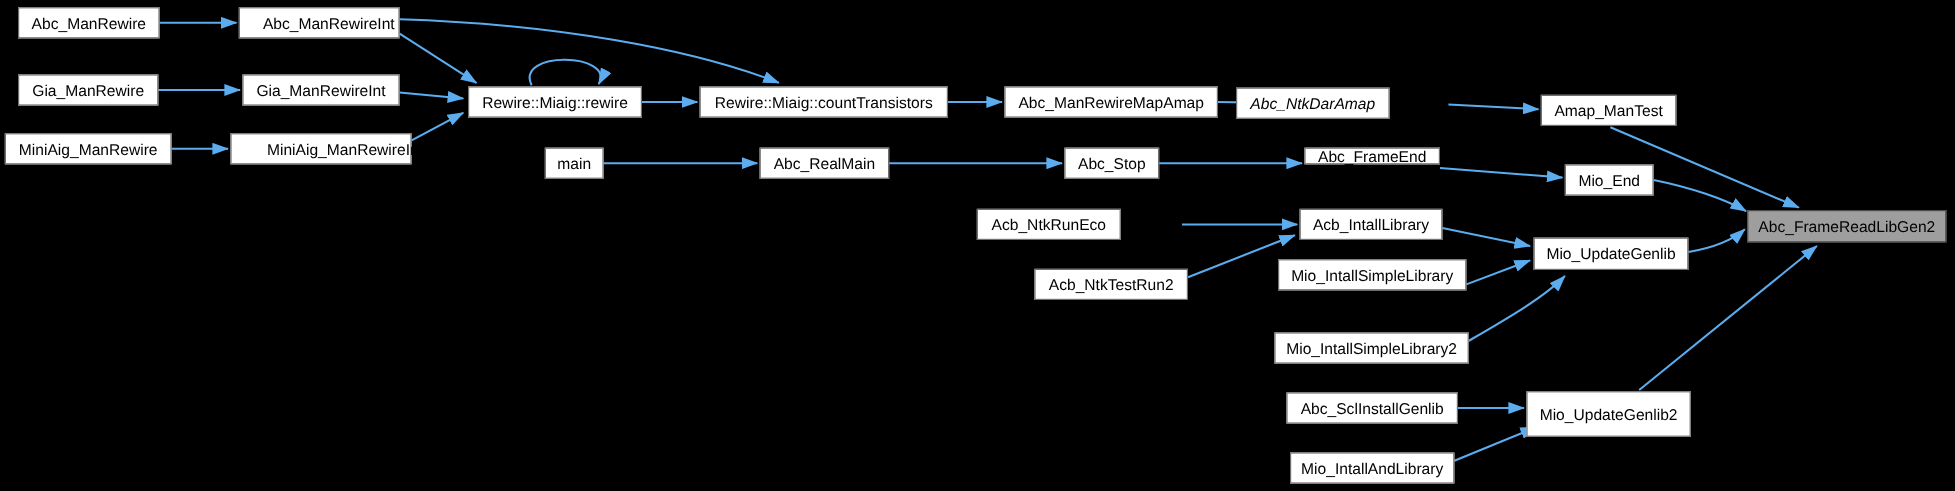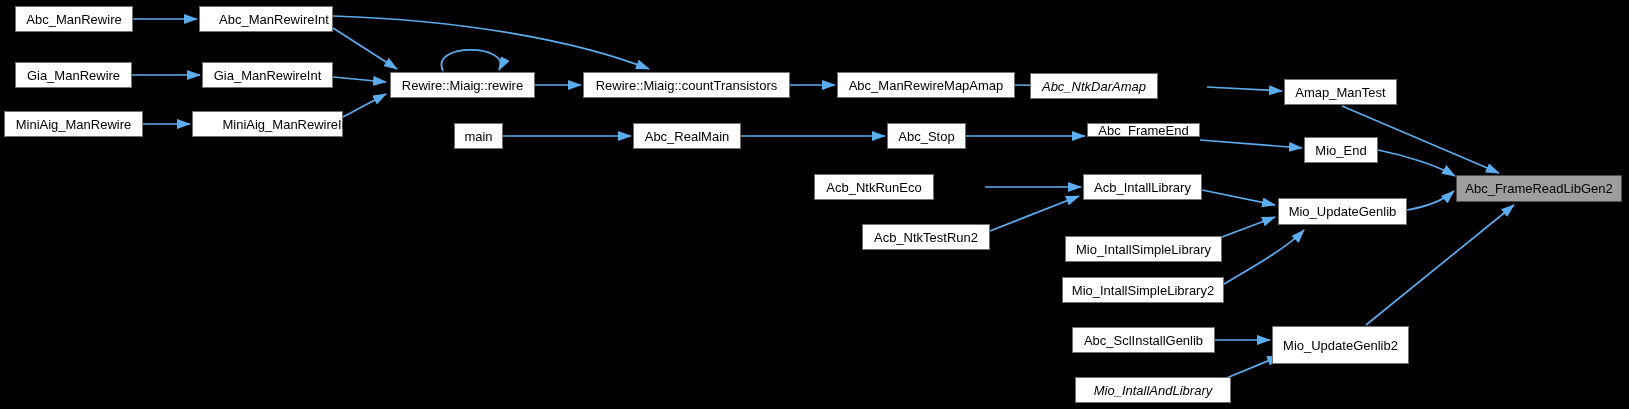--- a/index.html
+++ b/index.html
@@ -69,21 +69,21 @@
   <div class="node" style="left:1030px; top:73px;  width:128px; height:26px;font-style:italic;">Abc_NtkDarAmap</div>
   <div class="node" style="left:1284px; top:79px;  width:113px; height:26px;">Amap_ManTest</div>
   <div class="node" style="left:422px;  top:123px; width:49px;  height:26px;margin-left:32px;">main</div>
   <div class="node" style="left:633px;  top:123px; width:108px; height:26px;">Abc_RealMain</div>
   <div class="node" style="left:887px;  top:123px; width:79px;  height:26px;">Abc_Stop</div>
   <div class="node" style="left:1087px; top:123px; width:113px; height:14px;">Abc_FrameEnd</div>
   <div class="node" style="left:1304px; top:137px; width:74px;  height:26px;">Mio_End</div>
   <div class="node" style="left:814px;  top:174px; width:120px; height:26px;">Acb_NtkRunEco</div>
   <div class="node" style="left:862px;  top:224px; width:128px; height:26px;">Acb_NtkTestRun2</div>
   <div class="node" style="left:1083px; top:174px; width:119px; height:26px;">Acb_IntallLibrary</div>
-  <div class="node" style="left:1065px; top:236px; width:157px; height:26px;">Mio_IntallSimpleLibrary</div>
+  <div class="node" style="left:1065px; top:216px; width:157px; height:26px;">Mio_IntallSimpleLibrary</div>
   <div class="node" style="left:1062px; top:277px; width:162px; height:26px;">Mio_IntallSimpleLibrary2</div>
   <div class="node" style="left:1278px; top:198px; width:129px; height:27px;">Mio_UpdateGenlib</div>
   <div class="node" style="left:1072px; top:327px; width:143px; height:26px;">Abc_SclInstallGenlib</div>
   <div class="node" style="left:1272px; top:326px; width:137px; height:38px;">Mio_UpdateGenlib2</div>
-  <div class="node" style="left:1075px; top:377px; width:156px; height:26px;font-style:italic;">Mio_IntallAndLibrary</div>
+  <div class="node" style="left:1075px; top:377px; width:137px; height:26px;">Mio_IntallAndLibrary</div>
   <div class="node highlight" style="left:1456px; top:175px; width:166px; height:27px;">Abc_FrameReadLibGen2</div>
 
 </div>
 
 </body></html>

